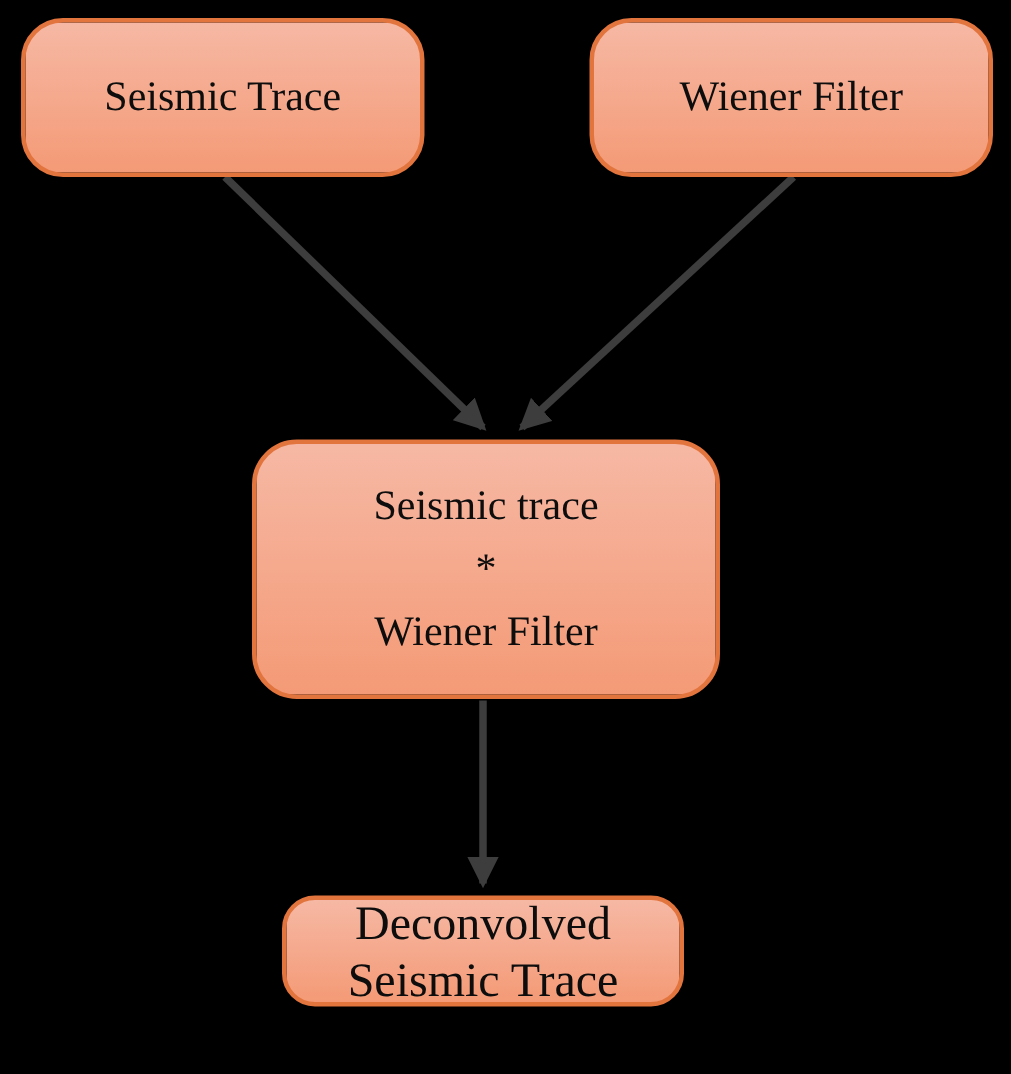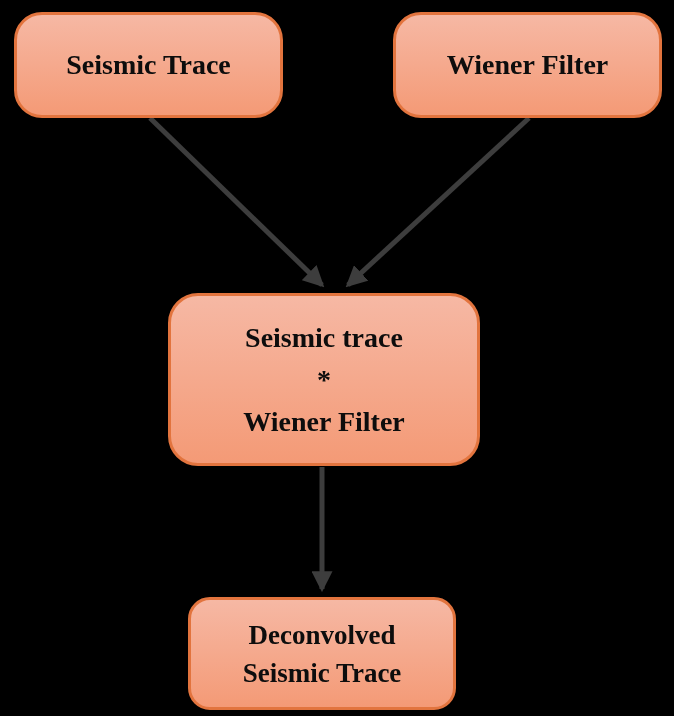--- a/index.html
+++ b/index.html
@@ -31,21 +31,21 @@
     box-sizing: border-box;
     background: linear-gradient(to bottom,
       var(--node-fill-top, #f6b8a4) 0%,
       var(--node-fill-bottom, #f49a76) 100%);
     border: 3px solid var(--node-border, #e2743e);
     display: flex;
     flex-direction: column;
     align-items: center;
     justify-content: center;
     color: var(--node-text, #0d0d0d);
-    font-weight: bold;
+    font-weight: normal;
     text-align: center;
   }
   .node .line { display: block; }
   .node-seismic-trace {
     left: 14px; top: 12px;
     width: 269px; height: 106px;
     border-radius: 28px;
     font-size: 28px;
   }
   .node-wiener-filter {
@@ -57,23 +57,23 @@
   .node-convolution {
     left: 168px; top: 293px;
     width: 312px; height: 173px;
     border-radius: 30px;
     font-size: 28px;
     line-height: 36px;
     gap: 6px;
   }
   .node-deconvolved {
     left: 188px; top: 597px;
-    width: 268px; height: 113px;
+    width: 268px; height: 74px;
     border-radius: 22px;
-    font-size: 27px;
+    font-size: 32px;
     line-height: 38px;
   }
 </style>
 </head>
 <body>
 
 <div class="canvas">
 
   <svg class="edges-svg" viewBox="0 0 674 716" xmlns="http://www.w3.org/2000/svg" aria-hidden="true">
     <defs>

